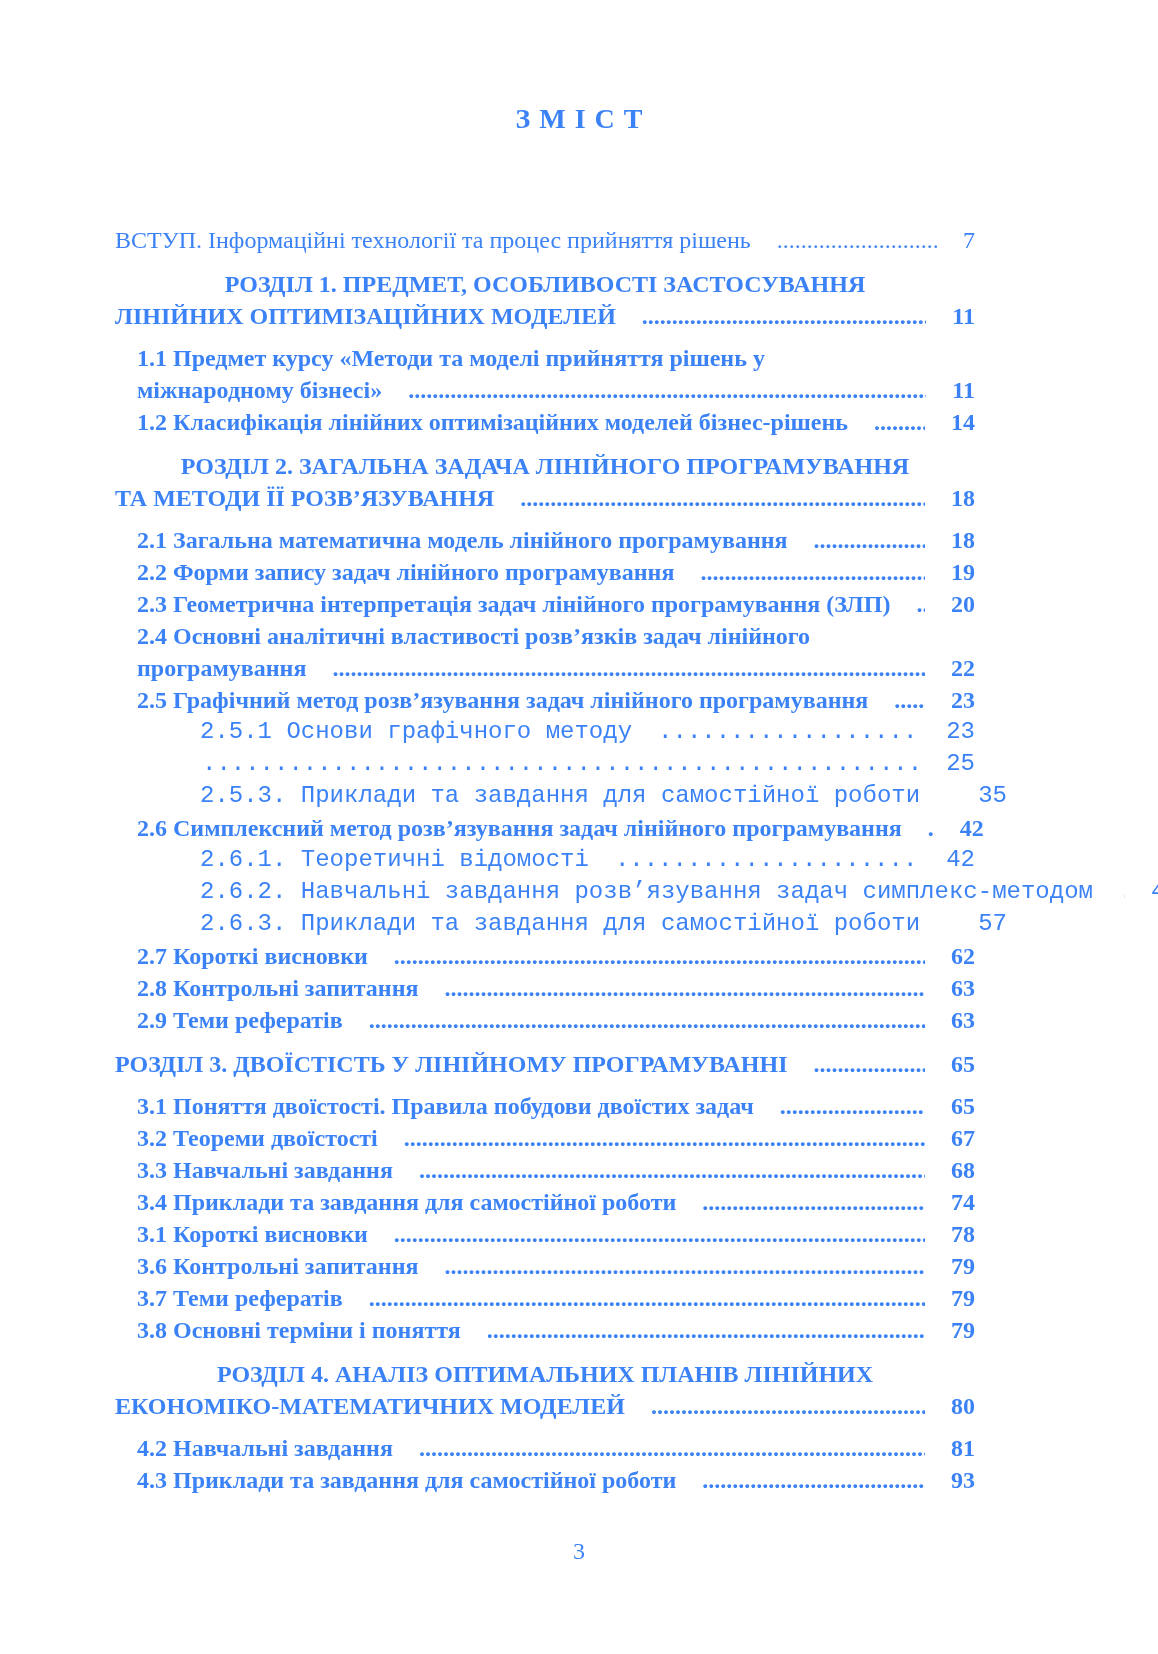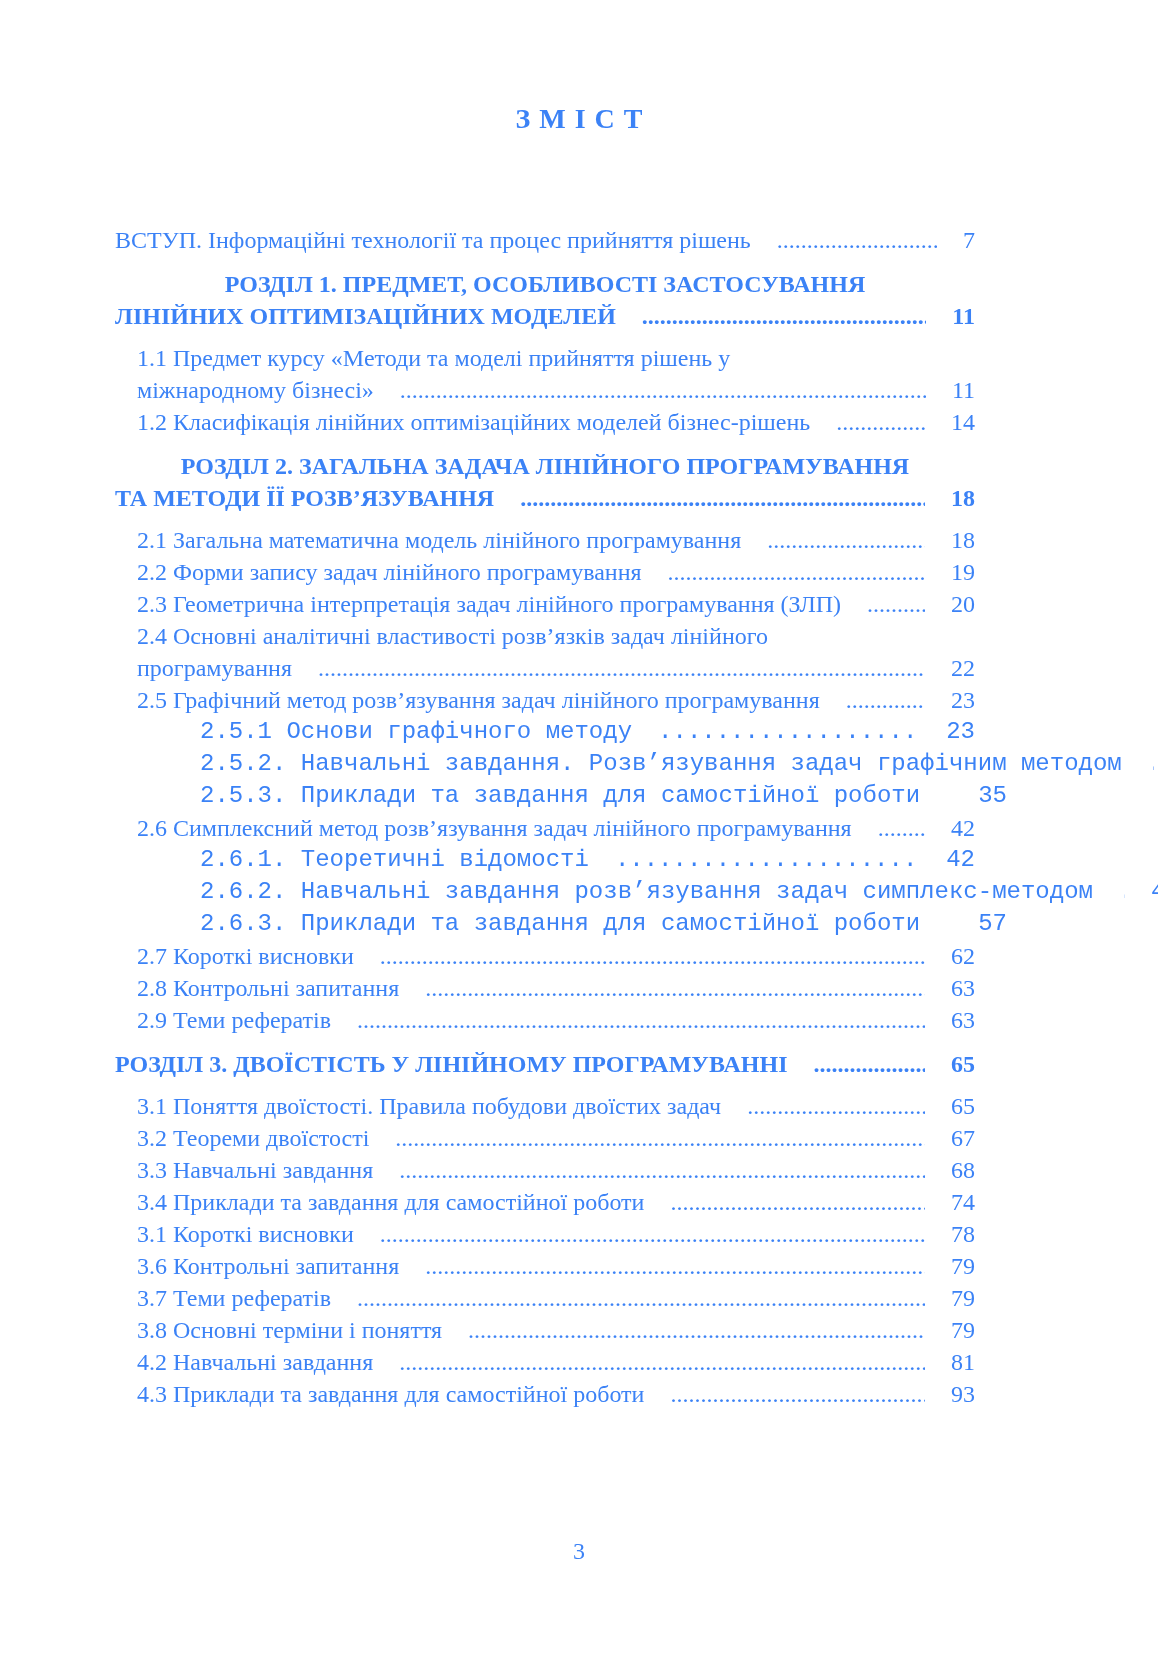--- a/index.html
+++ b/index.html
@@ -39,21 +39,21 @@
     line-height: 32px;
   }
   .entry { margin: 0; }
   .entry.bold {
     font-weight: bold;
     margin-top: 12px;
     margin-bottom: 10px;
     text-align: center;
   }
   .entry.indent0 { padding-left: 0; }
-  .entry.indent1 { padding-left: 22px; }
+  .entry.indent1 { padding-left: 22px; font-weight: bold; }
   .entry.indent2 { padding-left: 85px; font-family: Liberation Mono, monospace; }
   .line { display: block; }
   .lastline {
     display: flex;
     align-items: baseline;
     gap: 24px;
   }
   .lastline .text {
     flex: 0 1 auto;
     white-space: nowrap;
@@ -164,21 +164,20 @@
       </div>
       <div class="entry indent2">
         <div class="line lastline">
           <span class="text">2.5.1 Основи графічного методу</span>
           <span class="leader"></span>
           <span class="pagenum">23</span>
         </div>
       </div>
       <div class="entry indent2">
         <div class="line lastline">
-          <span class="text">2.5.2. Навчальні завдання. Розв’язування задач графічним методом</span>
           <span class="leader"></span>
           <span class="pagenum">25</span>
         </div>
       </div>
       <div class="entry indent2">
         <div class="line lastline">
           <span class="text">2.5.3. Приклади та завдання для самостійної роботи</span>
           <span class="leader"></span>
           <span class="pagenum">35</span>
         </div>
@@ -286,20 +285,28 @@
           <span class="text">3.7 Теми рефератів</span>
           <span class="leader"></span>
           <span class="pagenum">79</span>
         </div>
       </div>
       <div class="entry indent1">
         <div class="line lastline">
           <span class="text">3.8 Основні терміни і поняття</span>
           <span class="leader"></span>
           <span class="pagenum">79</span>
+        </div>
+      </div>
+      <div class="entry indent0 bold">
+        <div class="line"><span class="text">РОЗДІЛ 4. АНАЛІЗ ОПТИМАЛЬНИХ ПЛАНІВ ЛІНІЙНИХ</span></div>
+        <div class="line lastline">
+          <span class="text">ЕКОНОМІКО-МАТЕМАТИЧНИХ МОДЕЛЕЙ</span>
+          <span class="leader"></span>
+          <span class="pagenum">80</span>
         </div>
       </div>
       <div class="entry indent1">
         <div class="line lastline">
           <span class="text">4.2 Навчальні завдання</span>
           <span class="leader"></span>
           <span class="pagenum">81</span>
         </div>
       </div>
       <div class="entry indent1">

